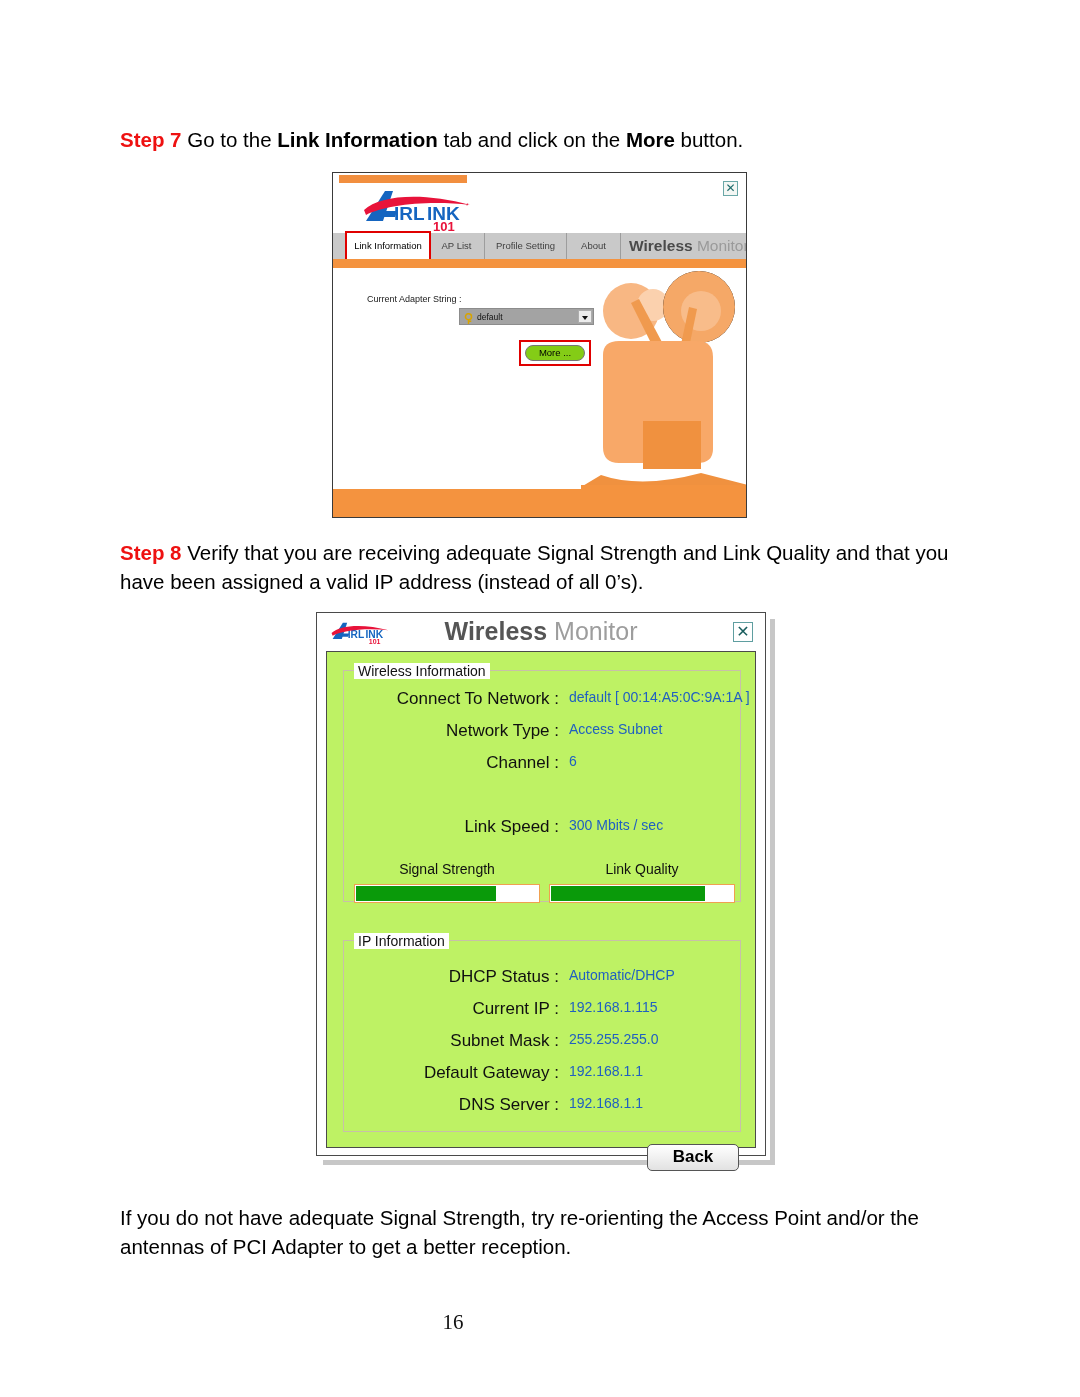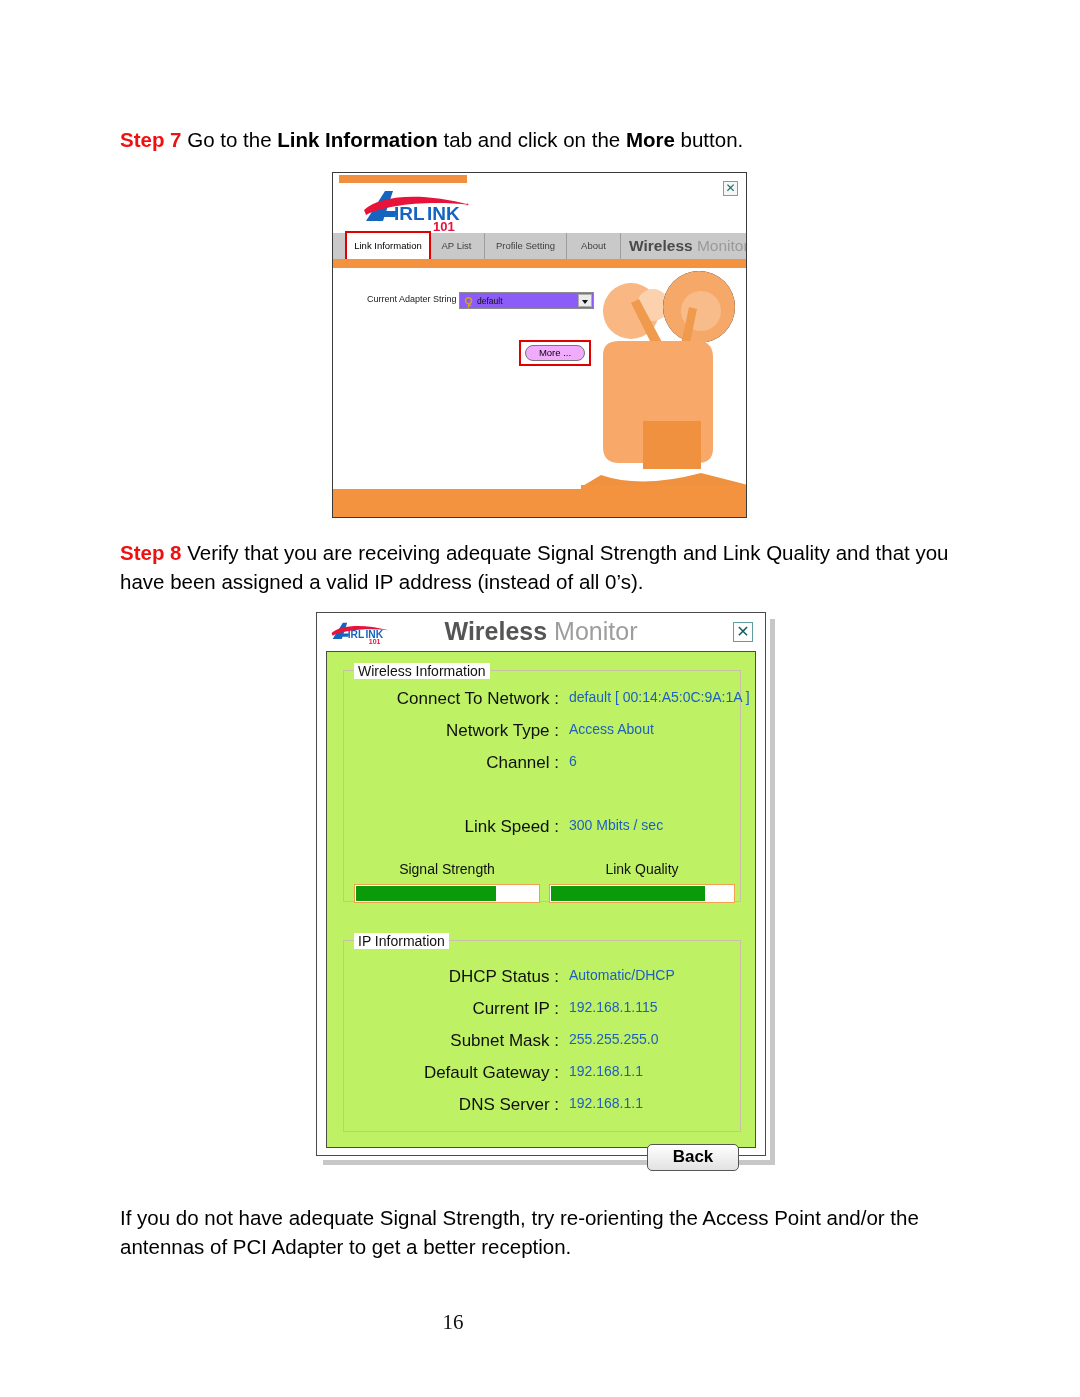--- a/index.html
+++ b/index.html
@@ -176,23 +176,23 @@
   }
   #profile-label {
     position: absolute;
     left: 0; top: 2px;
     font-size: 9px;
     color: #1a1a1a;
     white-space: nowrap;
   }
   #profile-select {
     position: absolute;
-    left: 92px; top: 0;
+    left: 92px; top: 16px;
     width: 135px; height: 17px;
-    background: #8b5cf6;
+    background: #a3a3a3;
     border: 1px solid #8c8c8c;
     box-sizing: border-box;
     text-align: right;
   }
   #profile-icon {
     position: absolute;
     left: 3px; top: 2px;
     width: 11px; height: 12px;
   }
   #profile-value {
@@ -227,21 +227,21 @@
     box-sizing: border-box;
   }
   #more-button {
     position: absolute;
     left: 4px;
     top: 3px;
     width: 60px;
     height: 16px;
     border: 1px solid #767676;
     border-radius: 9px;
-    background: #f0abfc;
+    background: #84cc16;
     box-sizing: border-box;
     font-size: 9.5px;
     line-height: 14px;
     text-align: center;
     color: #000;
     font-family: "Liberation Sans", sans-serif;
   }
 
   
   #win2 {
@@ -497,21 +497,21 @@
 
     <div class="groupbox" id="gb-wireless">
       <div class="groupbox-title">Wireless Information</div>
 
       <div class="info-row" style="top:18px">
         <div class="info-label">Connect To Network :</div>
         <div class="info-value">default [ 00:14:A5:0C:9A:1A ]</div>
       </div>
       <div class="info-row" style="top:50px">
         <div class="info-label">Network Type :</div>
-        <div class="info-value">Access About</div>
+        <div class="info-value">Access Subnet</div>
       </div>
       <div class="info-row" style="top:82px">
         <div class="info-label">Channel :</div>
         <div class="info-value">6</div>
       </div>
       <div class="info-row" style="top:146px">
         <div class="info-label">Link Speed :</div>
         <div class="info-value">300 Mbits / sec</div>
       </div>
 

